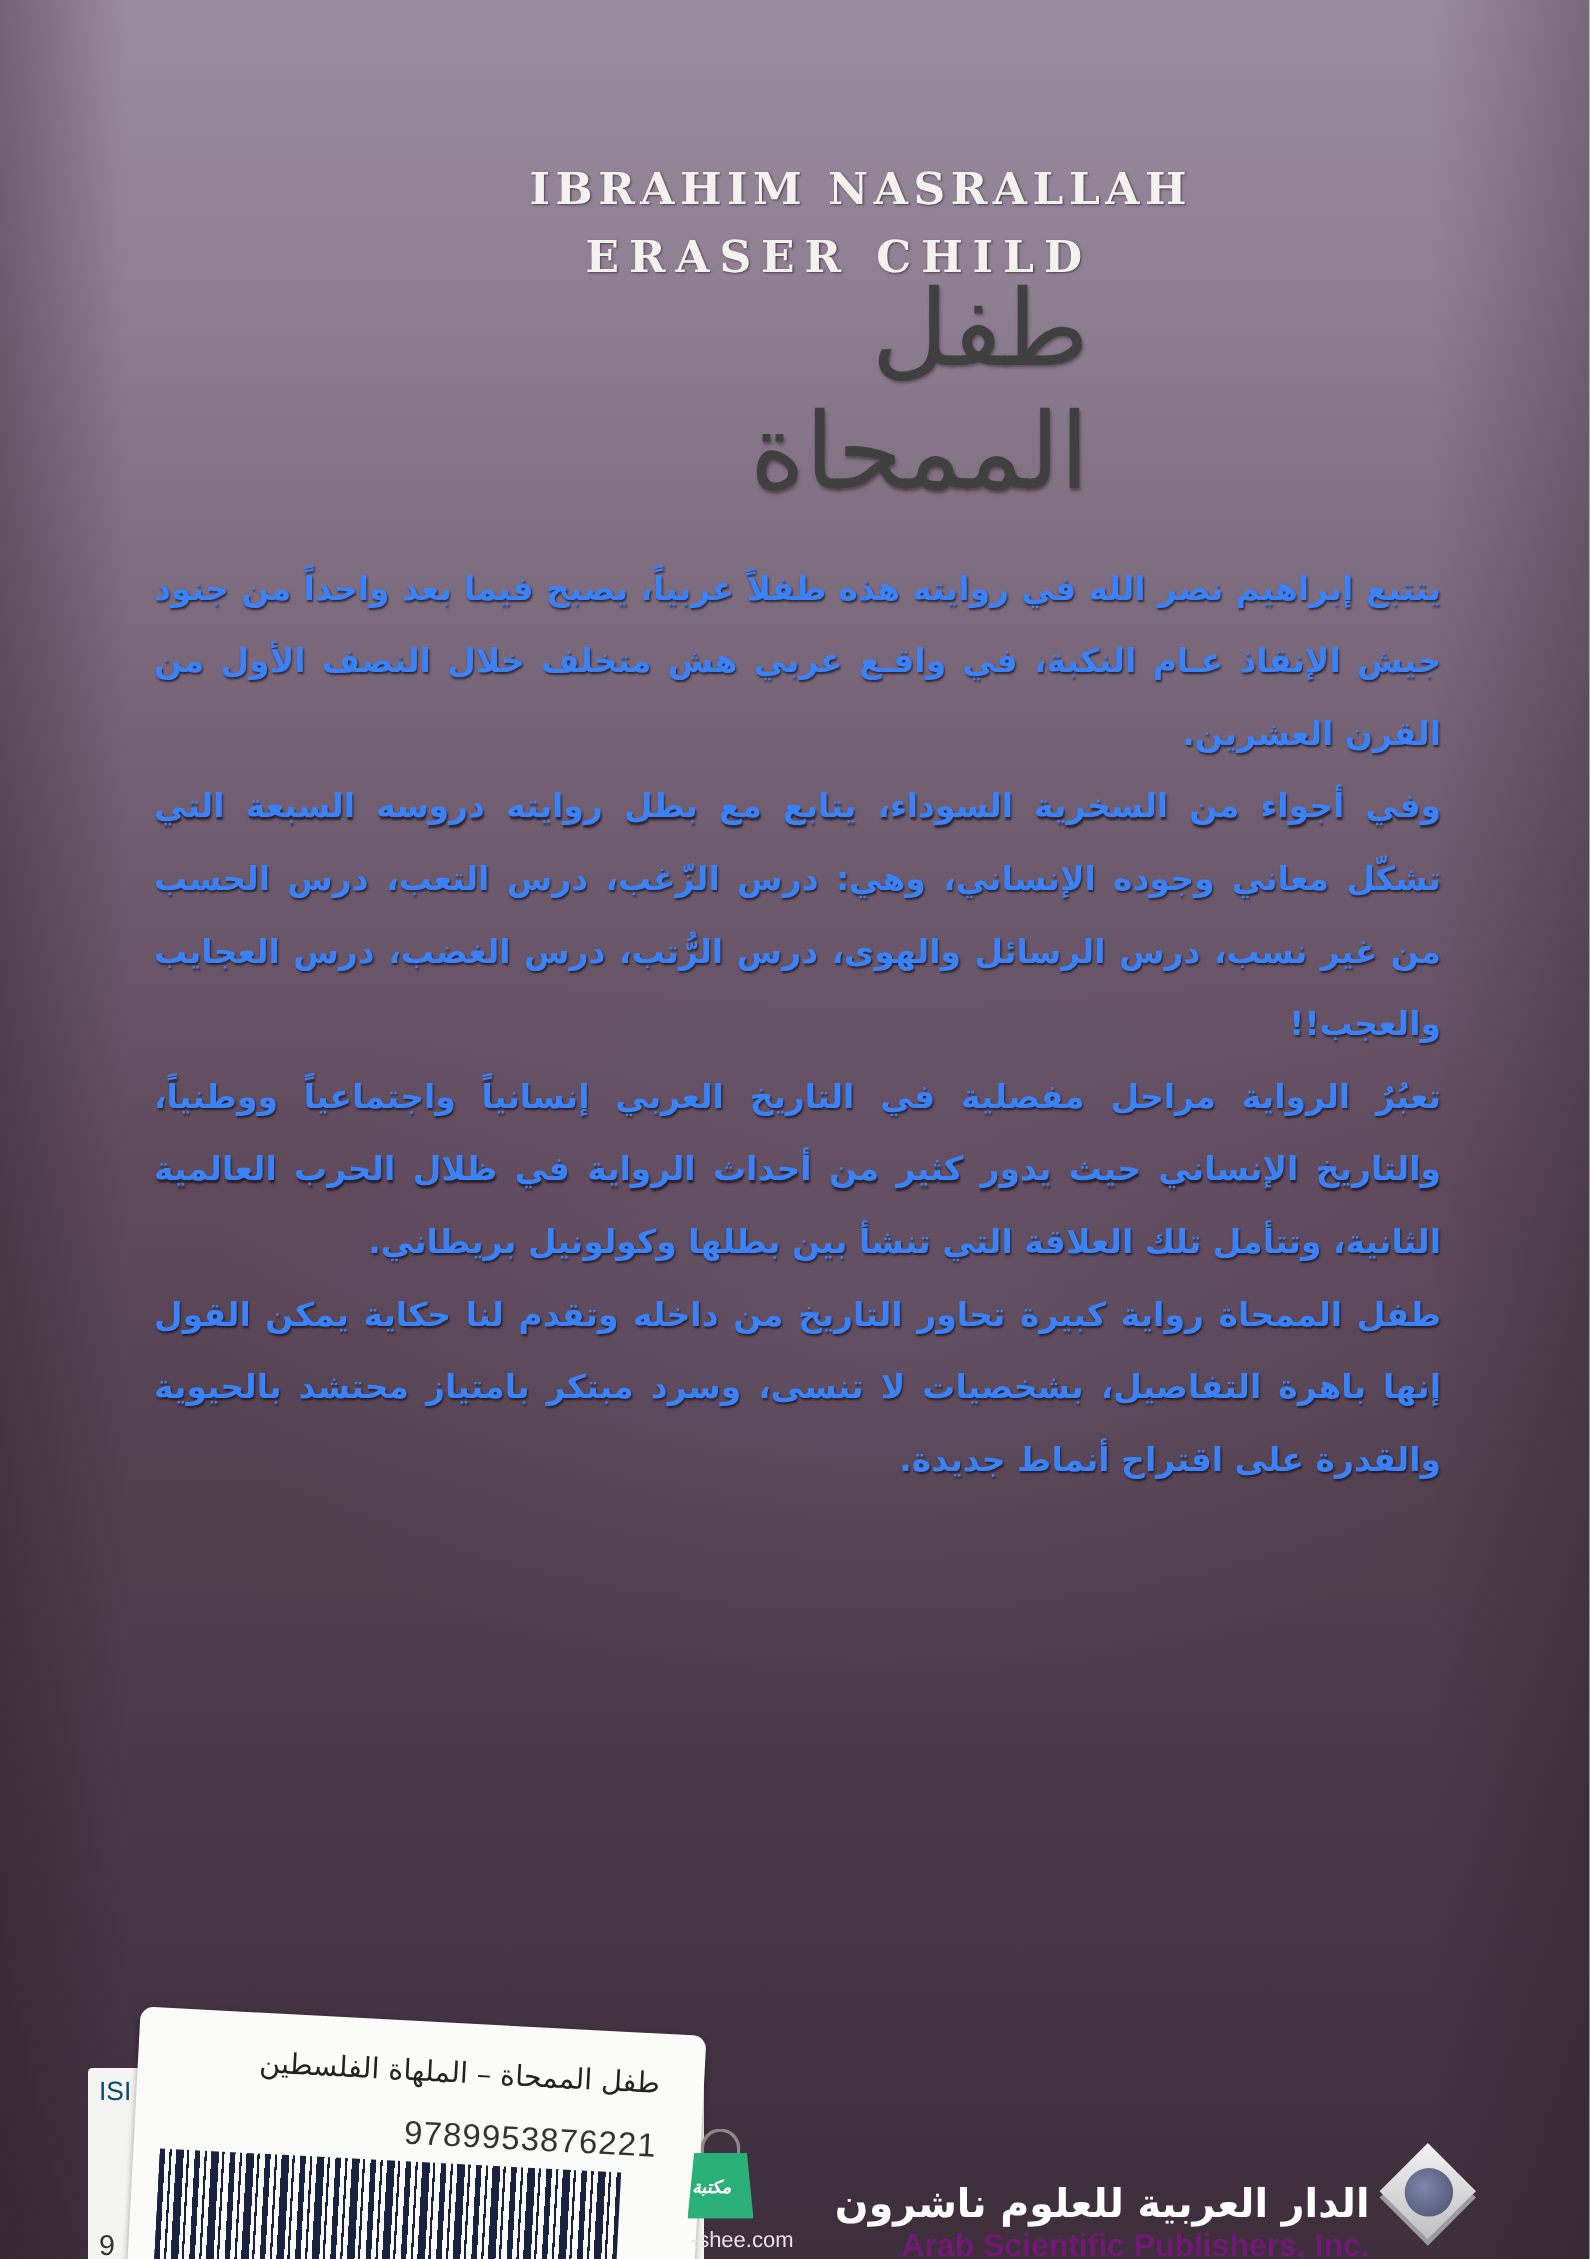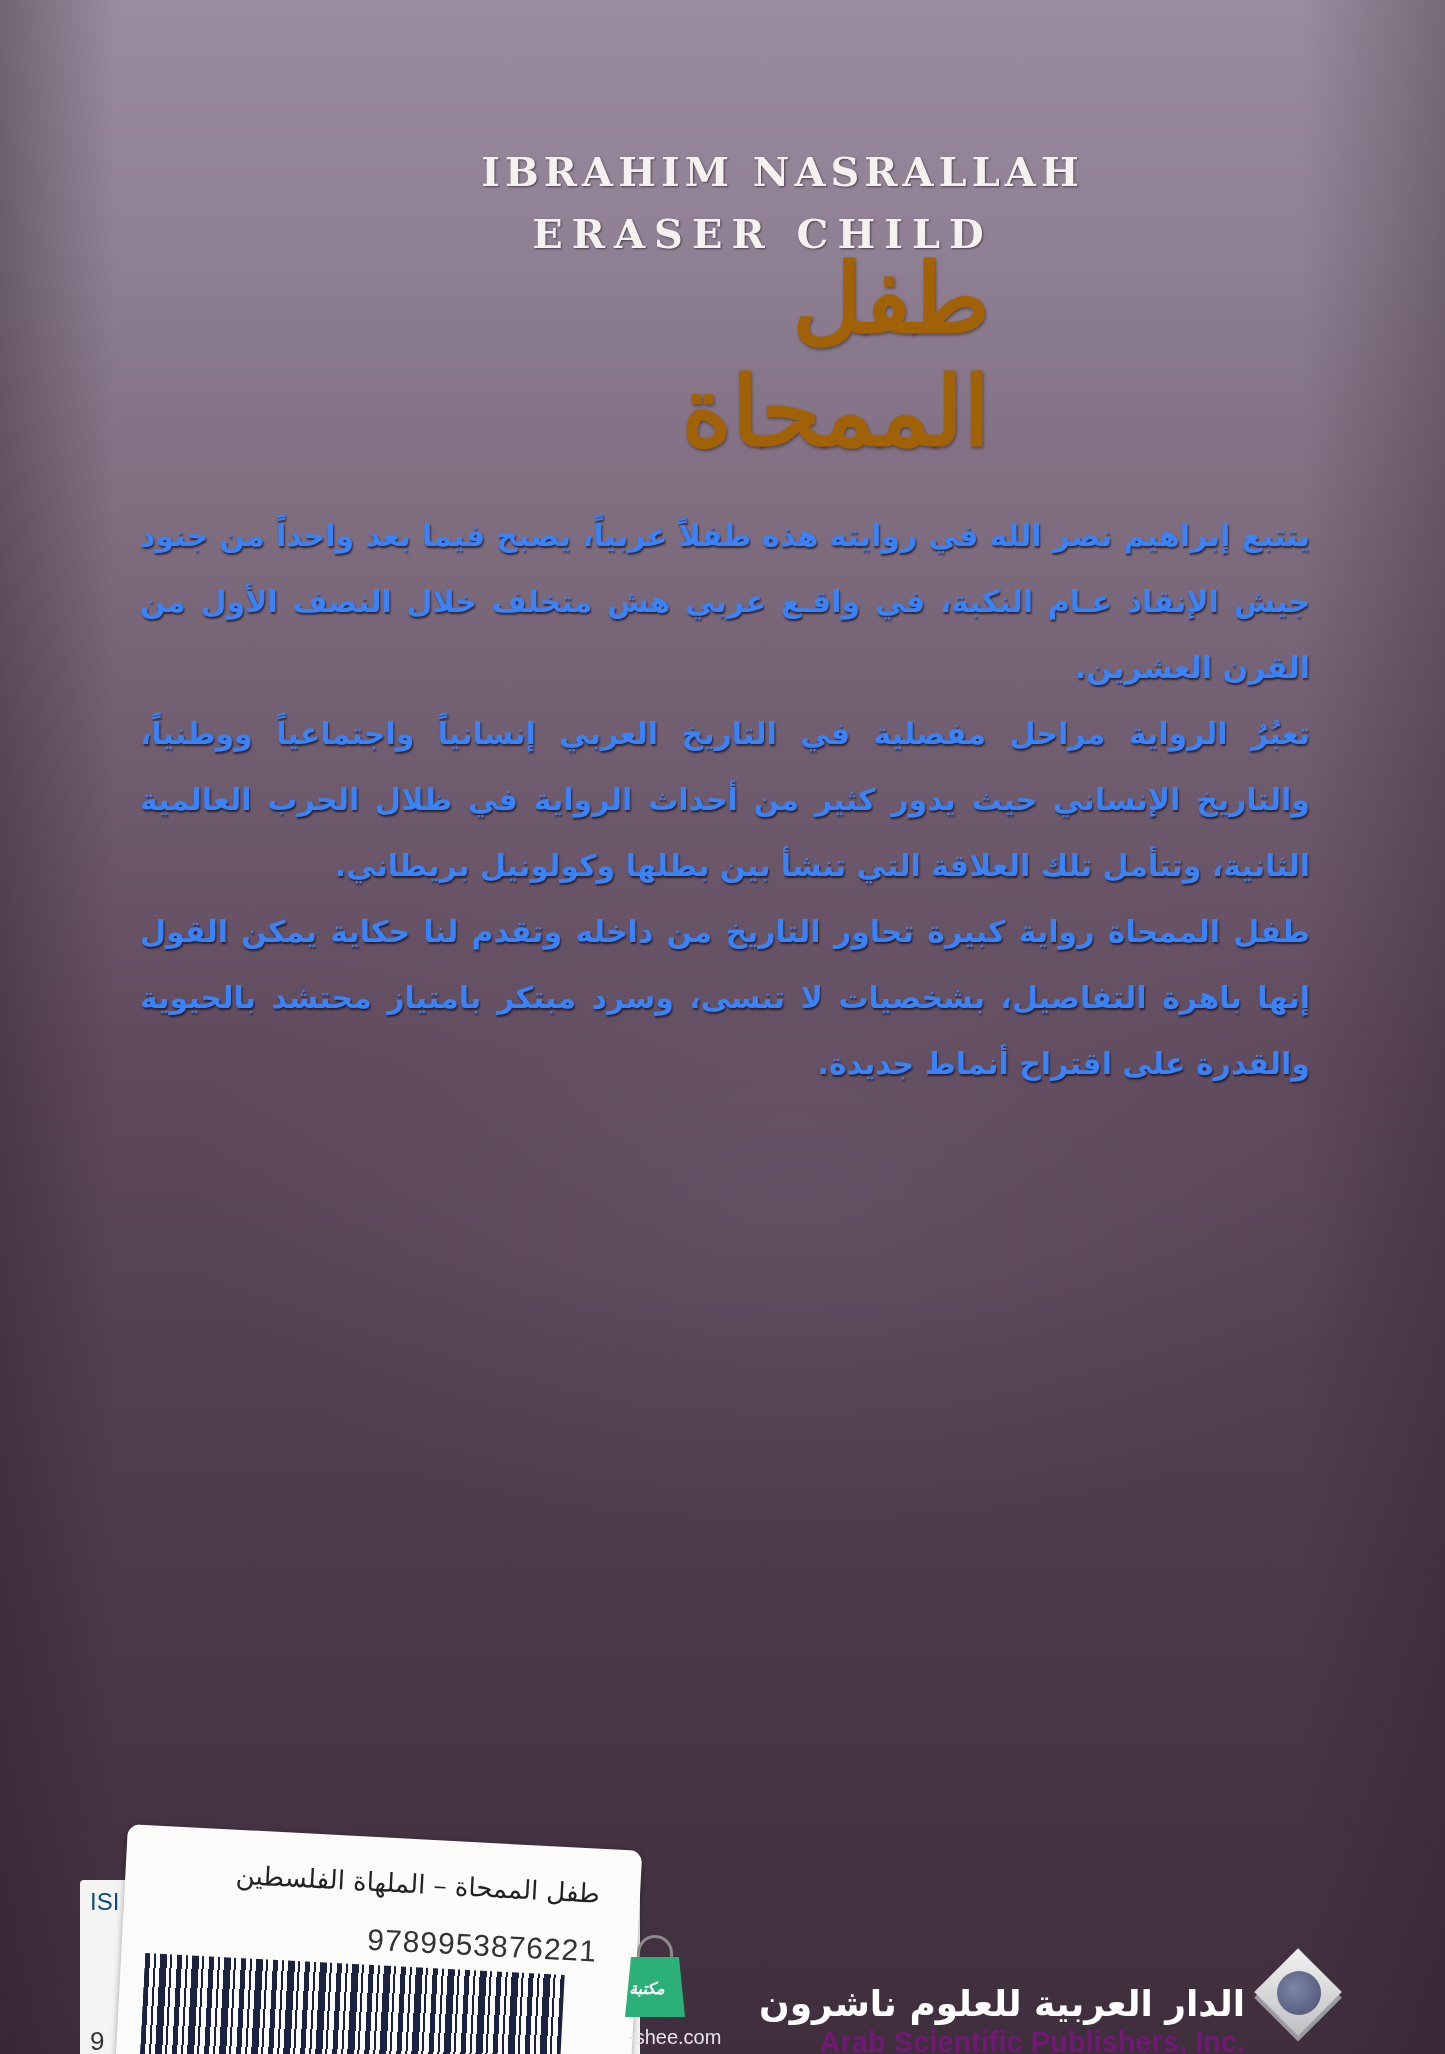--- a/index.html
+++ b/index.html
@@ -19,22 +19,22 @@
       position: absolute; left: 0; width: 1445px; text-align: center;
       font-family: "DejaVu Serif", serif; font-weight: bold;
       color: #f4f1ee; letter-spacing: 6px;
       text-shadow: 1px 1px 2px rgba(30,20,30,0.6);
     }
     .en-author { top: 148px; font-size: 40px; letter-spacing: 5px; padding-left: 60px; }
     .en-book { top: 210px; font-size: 40px; letter-spacing: 9px; padding-left: 40px; }
     .ar-title {
       position: absolute; top: 280px; left: 470px; width: 520px; height: 150px;
       display: flex; align-items: center; justify-content: center;
-      font-family: "DejaVu Serif", serif; font-size: 96px; font-weight: bold;
-      color: #a16207; direction: rtl;
+      font-family: "DejaVu Serif", serif; font-size: 96px; font-weight: normal;
+      color: #404040; direction: rtl;
       text-shadow: 1px 2px 3px rgba(40,30,30,0.5);
     }
     .blurb {
       position: absolute; top: 503px; left: 140px; width: 1170px;
       direction: rtl; text-align: justify;
       font-family: "DejaVu Sans", sans-serif; font-weight: bold;
       font-size: 30px; line-height: 66px; color: #3b82f6;
       text-shadow: 1px 2px 2px rgba(20,10,20,0.7);
     }
     .blurb p { margin: 0; text-align-last: right; }
@@ -127,20 +127,21 @@
 <body>
 
 <div class="vignette"></div>
 
 <div class="en-title en-author">IBRAHIM NASRALLAH</div>
 <div class="en-title en-book">ERASER CHILD</div>
 <div class="ar-title">طفل الممحاة</div>
 
 <div class="blurb">
   <p>يتتبع إبراهيم نصر الله في روايته هذه طفلاً عربياً، يصبح فيما بعد واحداً من جنود جيش الإنقاذ عـام النكبة، في واقـع عربي هش متخلف خلال النصف الأول من القرن العشرين.</p>
+  <p>وفي أجواء من السخرية السوداء، يتابع مع بطل روايته دروسه السبعة التي تشكّل معاني وجوده الإنساني، وهي: درس الزّغب، درس التعب، درس الحسب من غير نسب، درس الرسائل والهوى، درس الرُّتب، درس الغضب، درس العجايب والعجب!!</p>
   <p>تعبُرُ الرواية مراحل مفصلية في التاريخ العربي إنسانياً واجتماعياً ووطنياً، والتاريخ الإنساني حيث يدور كثير من أحداث الرواية في ظلال الحرب العالمية الثانية، وتتأمل تلك العلاقة التي تنشأ بين بطلها وكولونيل بريطاني.</p>
   <p>طفل الممحاة رواية كبيرة تحاور التاريخ من داخله وتقدم لنا حكاية يمكن القول إنها باهرة التفاصيل، بشخصيات لا تنسى، وسرد مبتكر بامتياز محتشد بالحيوية والقدرة على اقتراح أنماط جديدة.</p>
 </div>
 
 <div class="isbn-back">
   <span class="isbn-back-label">ISI</span>
   <span class="isbn-back-digit">9</span>
 </div>
 
 <div class="sticker">

